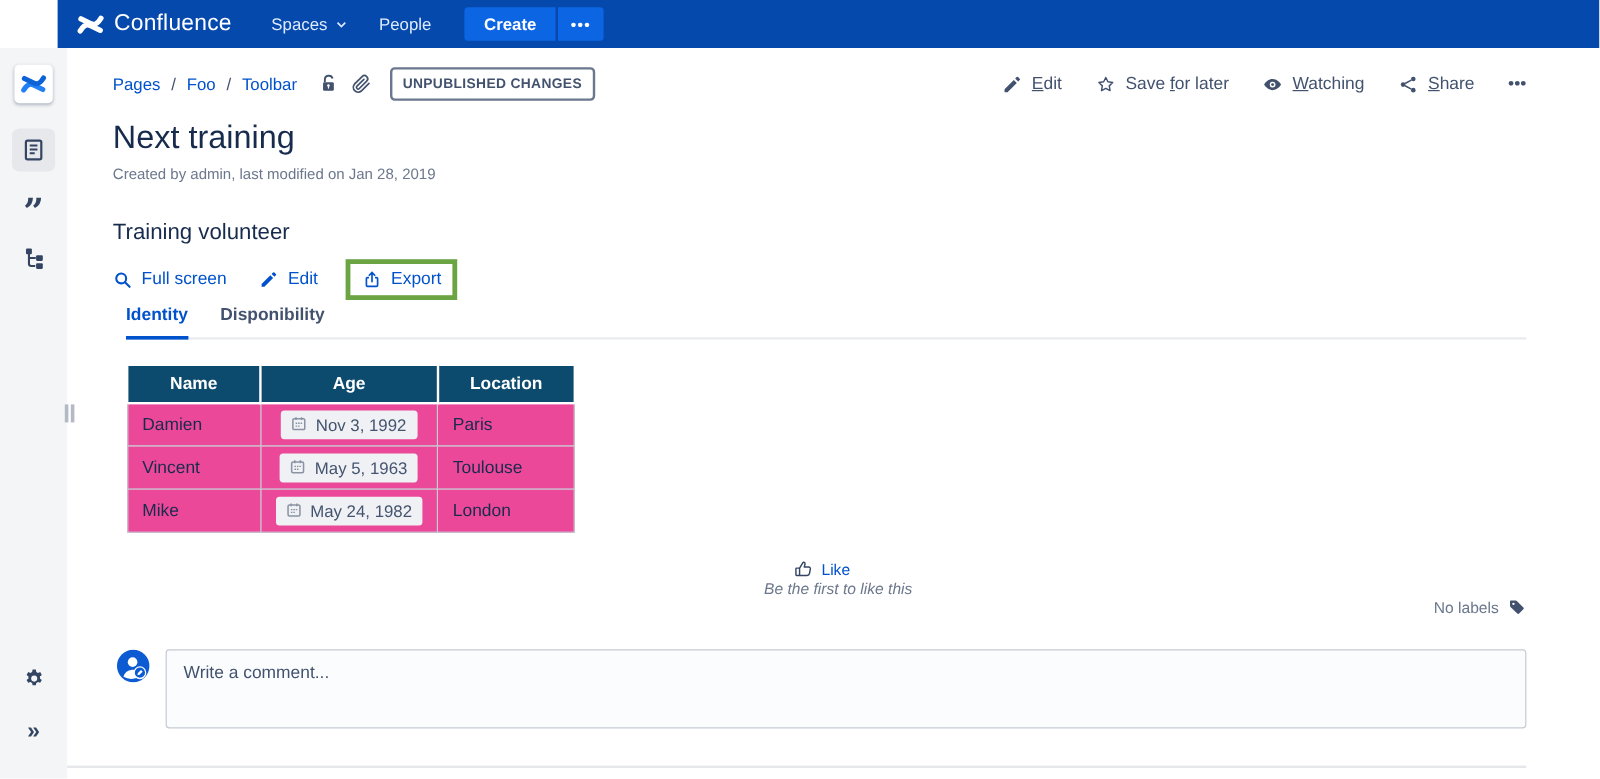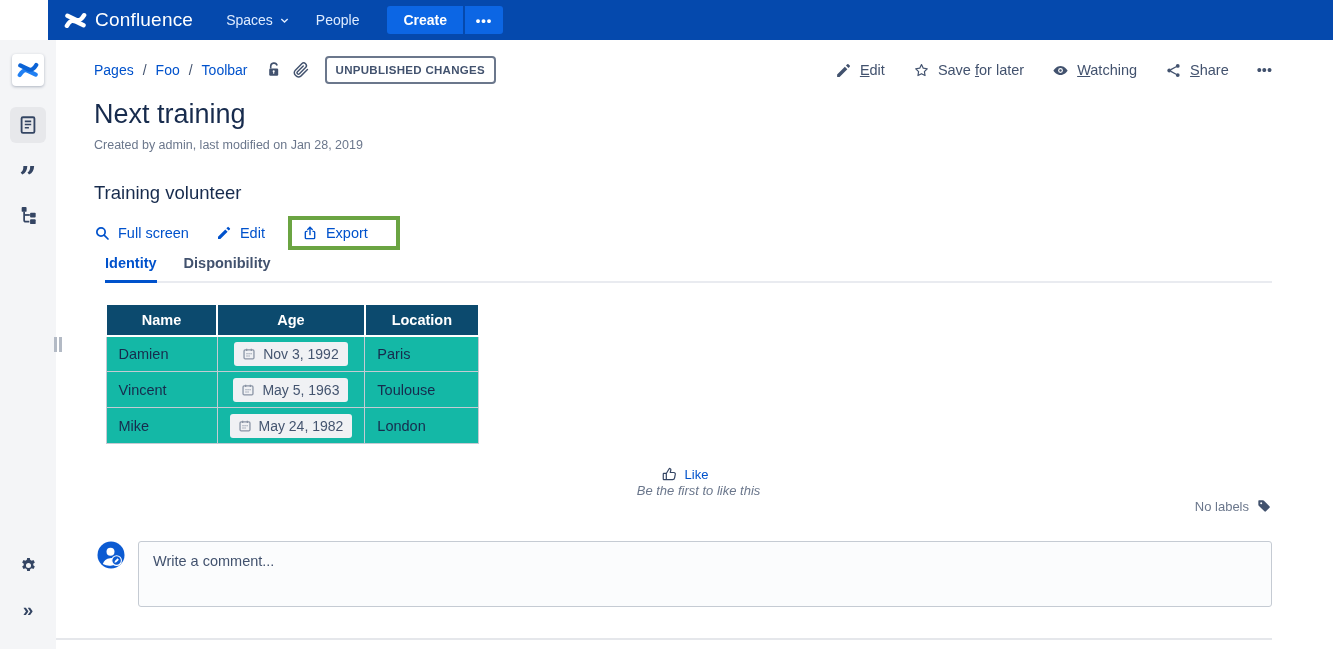--- a/index.html
+++ b/index.html
@@ -45,33 +45,33 @@
   .action .ic { width:17px; height:17px; color:#42526E; }
   .u { text-decoration:underline; }
 
   .page-title { font-size:27px; font-weight:500; color:#172B4D; margin-top:15px; }
   .byline { font-size:12.5px; color:#6B778C; margin-top:8px; }
   .section-heading { font-size:18.5px; font-weight:400; color:#172B4D; margin-top:30px; }
 
   .macro-toolbar { display:flex; align-items:center; margin-top:12px; font-size:14.5px; }
   .mt-item { display:flex; align-items:center; gap:8px; color:#0052CC; margin-right:27px; cursor:pointer; }
   .mt-item .ic { width:16px; height:16px; color:#0052CC; }
-  .export-box { border:4px solid #6BA442; padding:5px 28px 5px 10px; display:flex; align-items:flex-start; margin-left:-4px; }
+  .export-box { border:4px solid #6BA442; padding:5px 9px 5px 10px; display:flex; align-items:flex-start; margin-left:-4px; }
   .export-box .mt-item { margin-right:0; }
 
   .tabs { margin:5px 0 0 11px; border-bottom:2px solid #E9EBF0; display:flex; gap:27px; }
   .tab { font-size:14.5px; font-weight:600; color:#42526E; padding-bottom:9px; cursor:pointer; }
   .tab.active { color:#0052CC; border-bottom:3px solid #0052CC; margin-bottom:-2.5px; }
 
   .data-table { border-collapse:collapse; margin:20px 0 0 11px; font-size:14.5px; color:#172B4D; }
   .data-table th { background:#0c4a6e; color:#fff; font-weight:700; border:2px solid #fff; height:32px; text-align:center; padding:0 10px; }
-  .data-table td { border:1px solid #C5CBD3; height:36px; padding:0 12px; background:#14b8a6; }
+  .data-table td { border:1px solid #C5CBD3; height:36px; padding:0 12px; background:#ec4899; }
   .col-name { width:111px; } .col-age { width:134px; } .col-loc { width:114px; }
   .td-age { text-align:center; }
-  .date-chip { display:inline-flex; align-items:center; gap:7px; background:#F0F1F4; border-radius:3px; padding:4px 9px 4px 8px; color:#44546F; font-size:14px; white-space:nowrap; }
+  .date-chip { display:inline-flex; gap:7px; background:#F0F1F4; border-radius:3px; padding:4px 9px 4px 8px; color:#44546F; font-size:14px; white-space:nowrap; }
   .cal-ic { width:14px; height:14px; color:#8993A4; }
 
   .social-row { display:flex; align-items:center; margin-top:22px; font-size:13px;flex-direction:column; }
   .like-btn { display:flex; align-items:center; gap:7px; color:#0052CC; margin-left:3px; cursor:pointer; }
   .like-btn .ic { width:17px; height:17px; color:#344563; }
   .like-hint { color:#6B778C; margin-left:31px;font-style:italic; }
   .labels-btn { margin-left:auto; display:flex; align-items:center; gap:7px; color:#6B778C; cursor:pointer; }
   .labels-btn .ic { width:16px; height:16px; color:#42526E; }
 
   .comment-row { display:flex; align-items:flex-start; gap:13px; margin-top:27px; }

